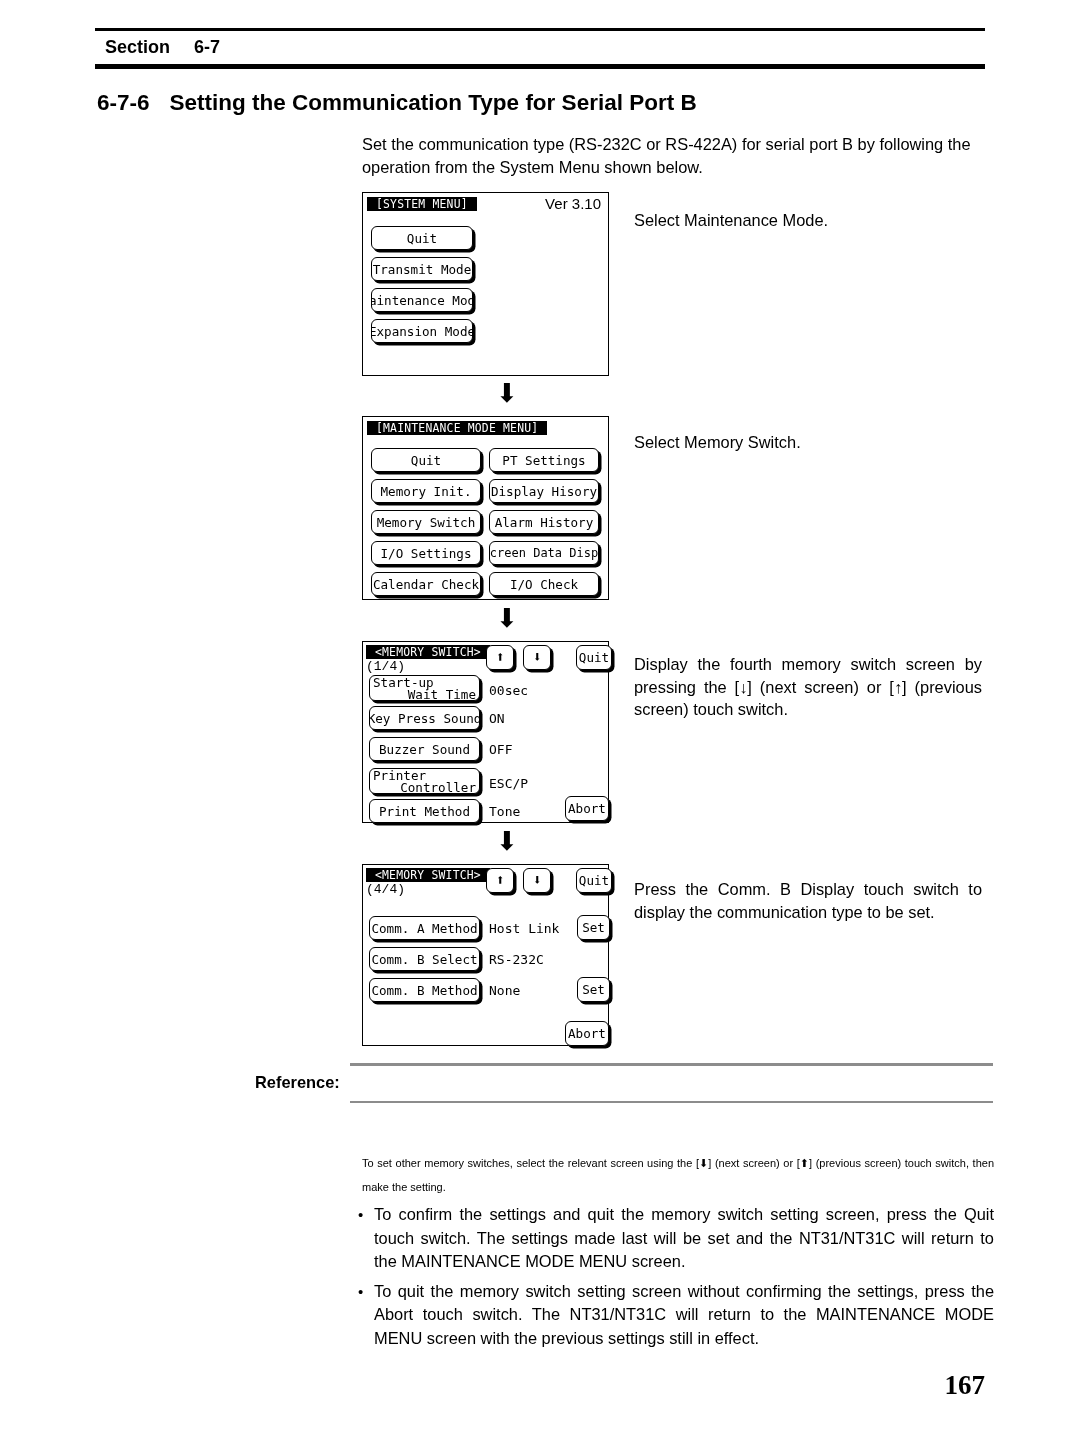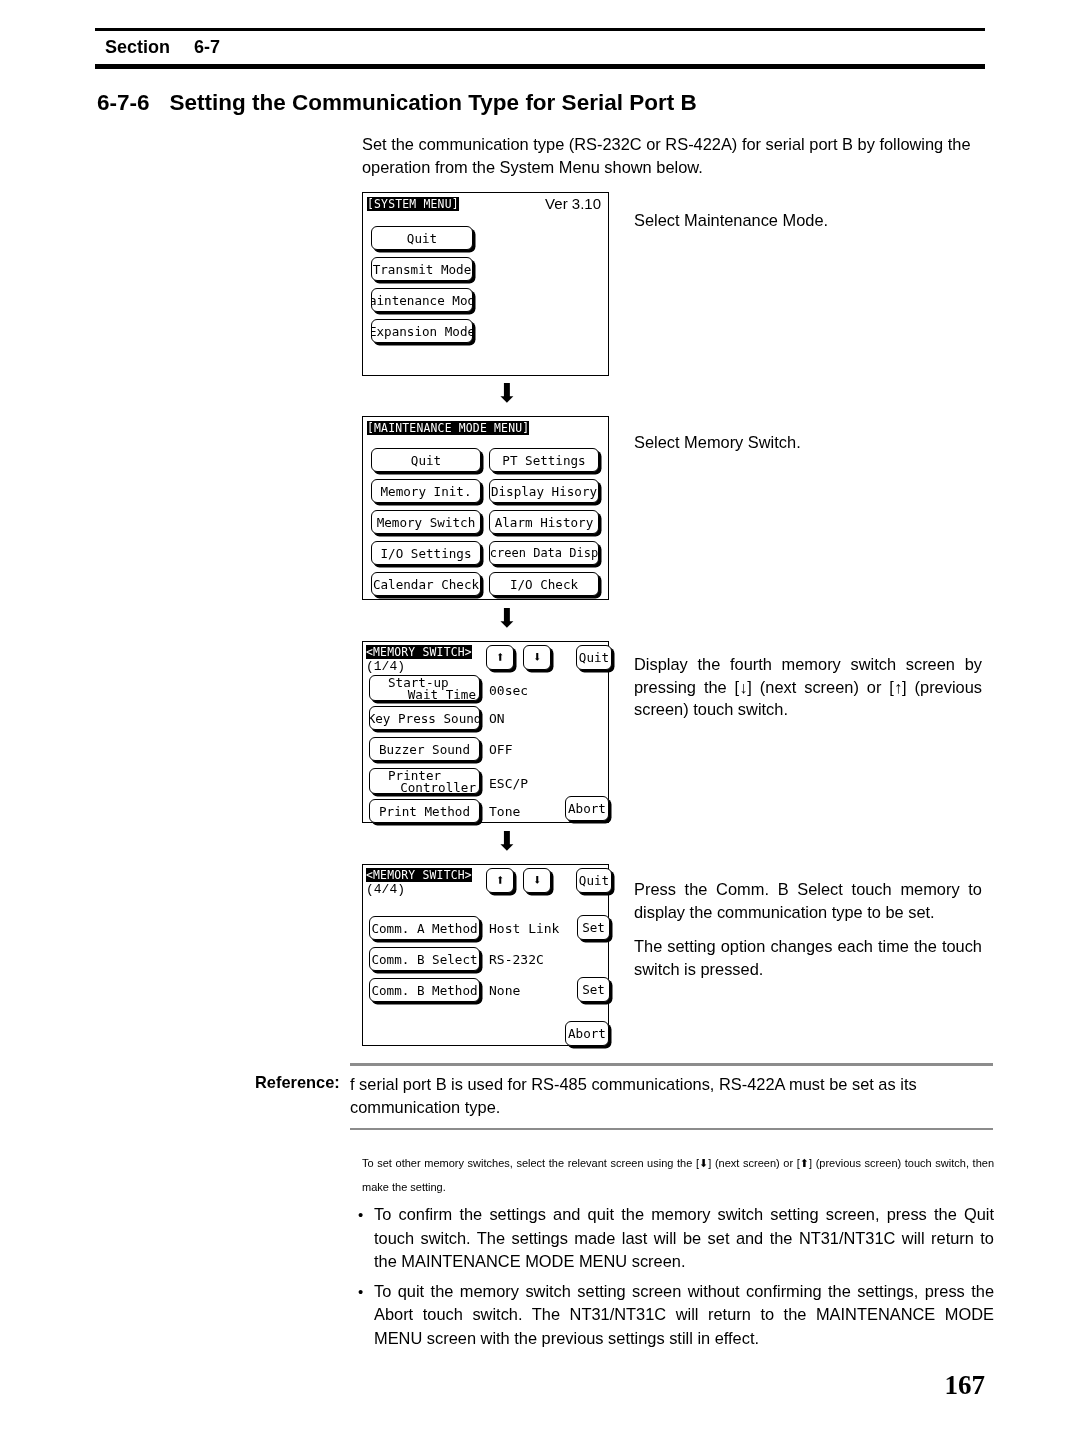--- a/index.html
+++ b/index.html
@@ -60,21 +60,21 @@
   .lcd {
     position:absolute;
     border:1.6px solid #000;
     background:#fff;
     font-family:"DejaVu Sans Mono", monospace;
   }
   .lcd-title {
     position:absolute;
     background:#000; color:#fff;
     font-size:11.4px; letter-spacing:0.2px;
-    padding:0 0; white-space:nowrap;
+    padding:0 9px; white-space:nowrap;
     font-family:"DejaVu Sans Mono", monospace;
   }
   .lcd-sub {
     position:absolute; font-size:13px;
     font-family:Liberation Mono, monospace;
   }
   .lcd-ver {
     position:absolute;
     font-family:"Liberation Sans", sans-serif;
     font-size:15px;
@@ -86,21 +86,21 @@
     border-radius:6px;
     background:#fff;
     box-shadow:2.5px 2.5px 0 0 #000;
     display:flex; align-items:center; justify-content:center;
     font-family:"DejaVu Sans Mono", monospace;
     font-size:12.6px;
     white-space:nowrap;
     overflow:hidden;
   }
   .tsw.two-line {
-    display:block; padding:1px 3px 0 18px; line-height:11.5px;
+    display:block; padding:1px 3px 0 3px; line-height:11.5px;
     font-size:12.6px;
   }
   .tsw.two-line .l1 { display:block; text-align:left; }
   .tsw.two-line .l2 { display:block; text-align:right; }
   .lcd-val {
     position:absolute;
     font-family:"DejaVu Sans Mono", monospace;
     font-size:13px; white-space:nowrap;
   }
   .arrow-glyph { font-size:15px; line-height:1; }
@@ -261,29 +261,27 @@
   <div class="tsw" style="left:6px; top:82px; width:111px; height:24px;">Comm. B Select</div>
   <div class="lcd-val" style="left:126px; top:87px;">RS-232C</div>
 
   <div class="tsw" style="left:6px; top:113px; width:111px; height:24px;">Comm. B Method</div>
   <div class="lcd-val" style="left:126px; top:118px;">None</div>
   <div class="tsw" style="left:214px; top:112px; width:33px; height:25px;">Set</div>
 </div>
 <div class="tsw" style="left:565px; top:1021px; width:44px; height:25px;">Abort</div>
 
 <div class="note-right just" style="left:622px; top:866px;">
-  <p>Press the Comm. B Select touch memory to display the communication type to be set.</p>
-  <p>The setting option changes each time the touch switch is pressed.</p>
+  <p>Press the Comm. B Display touch switch to display the communication type to be set.</p>
 </div>
 
 <div class="ref-block">
   <div class="ref-rule"></div>
   <div class="ref-row">
     <div class="ref-label">Reference:</div>
-    <div class="ref-text">f serial port B is used for RS-485 communications, RS-422A must be set as its communication type.</div>
   </div>
   <div class="ref-rule"></div>
 </div>
 
 <div class="closing just">To set other memory switches, select the relevant screen using the [⬇] (next screen) or [⬆] (previous screen) touch switch, then make the setting.</div>
 
 <div class="bullets">
   <div class="bullet">
     <span class="dot">•</span>
     <span class="btxt just">To confirm the settings and quit the memory switch setting screen, press the Quit touch switch. The settings made last will be set and the NT31/NT31C will return to the MAINTENANCE MODE MENU screen.</span>

